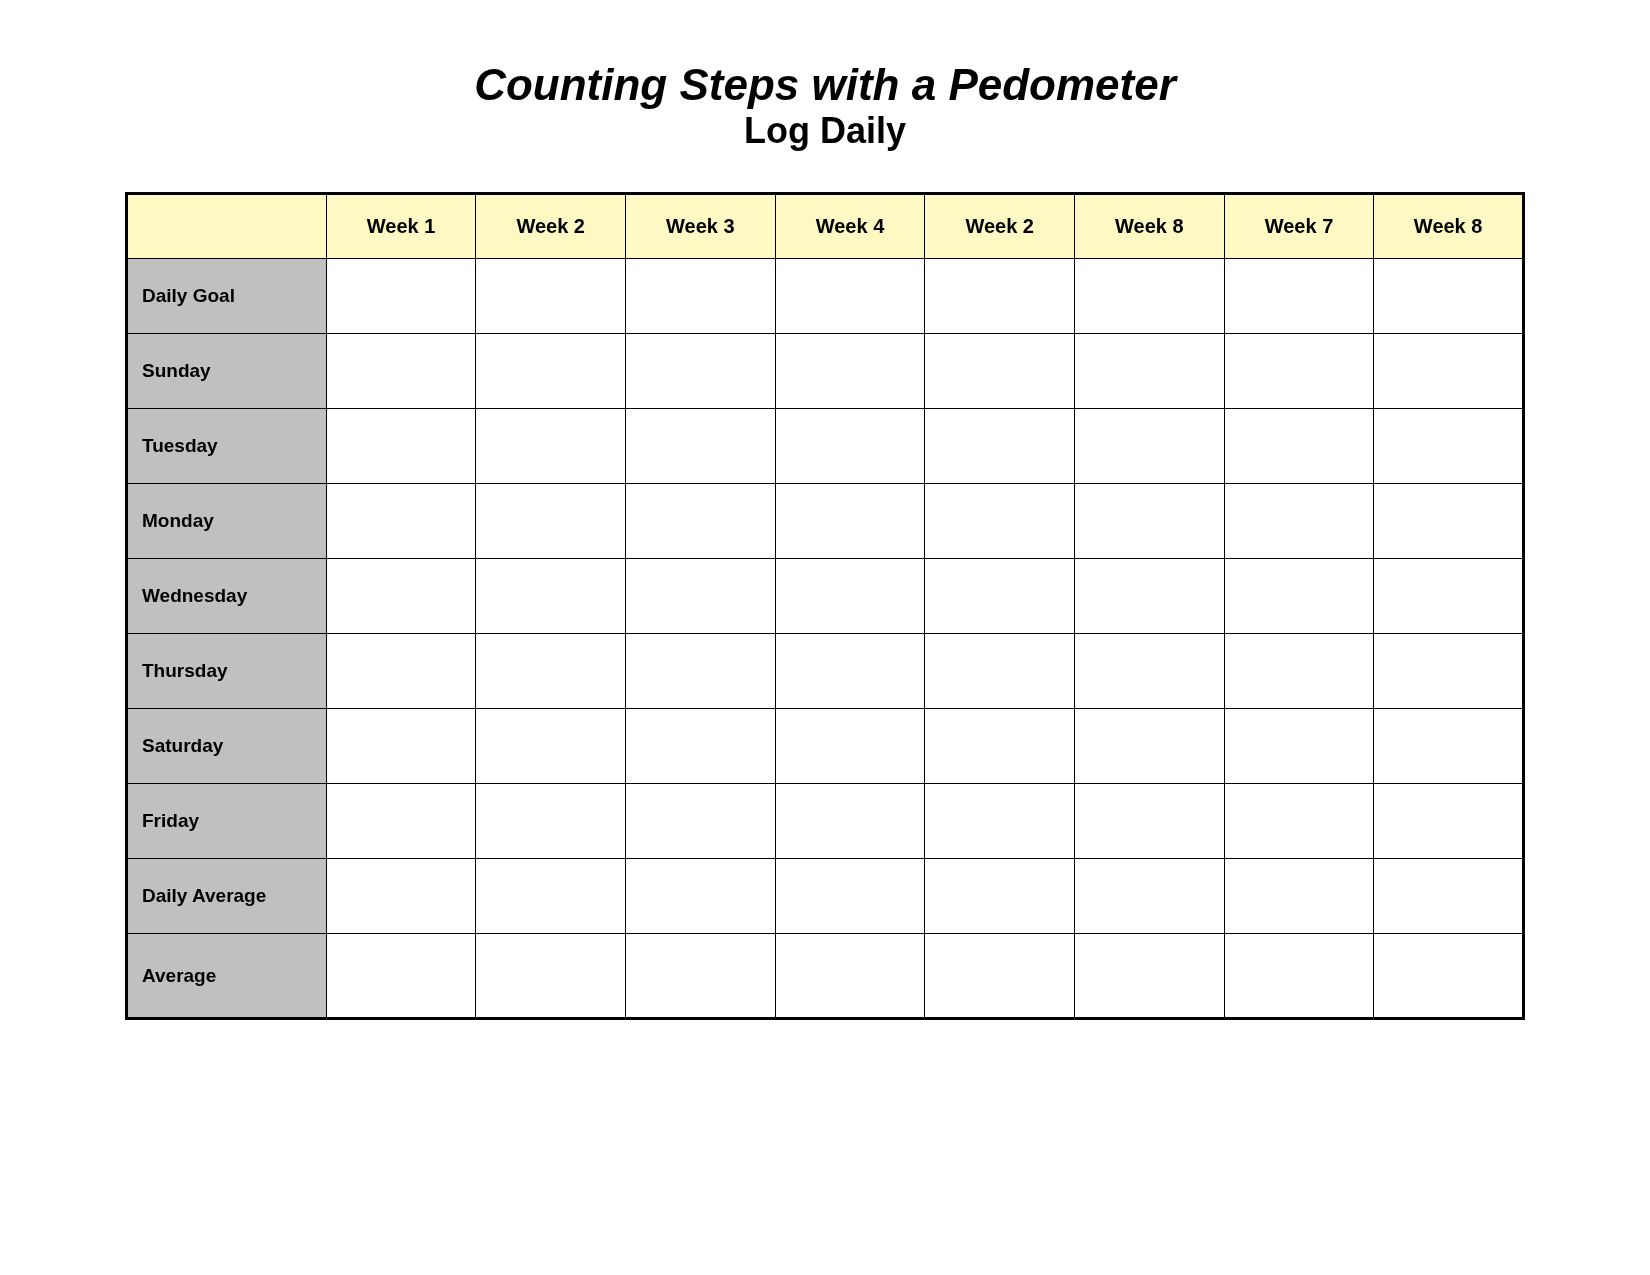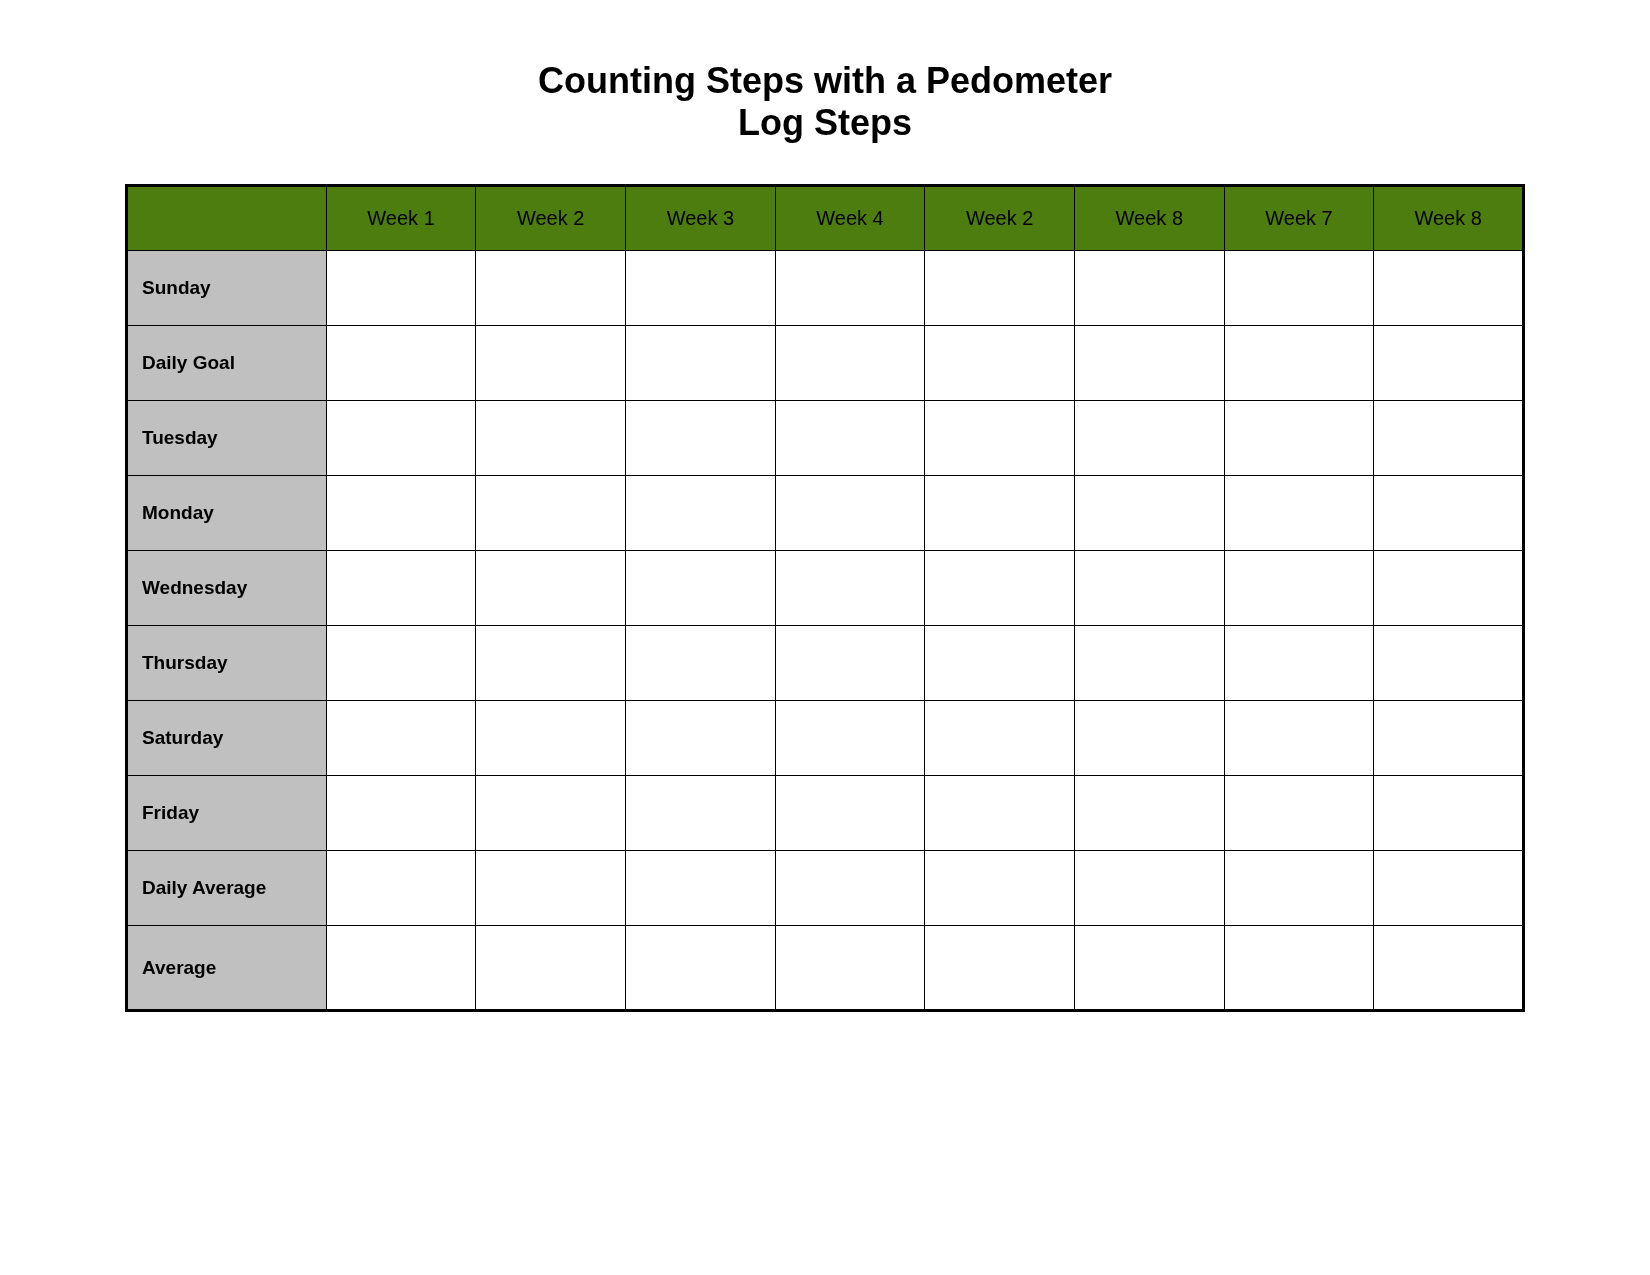--- a/index.html
+++ b/index.html
@@ -19,24 +19,25 @@
       justify-content: flex-start;
       padding: 60px 40px;
     }
 
     .page-title {
       text-align: center;
       margin-bottom: 40px;
     }
 
     .page-title .main-title {
-      font-size: 36px;
+      font-size: 44px;
       font-weight: bold;
       font-family: Arial, sans-serif;
       color: #000;
+      font-style: italic;
     }
 
     .page-title .sub-title {
       font-size: 36px;
       font-weight: bold;
       font-family: Arial, sans-serif;
       color: #000;
     }
 
     .log-table {
@@ -46,22 +47,22 @@
     }
 
     .log-table th,
     .log-table td {
       border: 1.5px solid #000;
       padding: 0;
     }
 
     
     .header-row th {
-      background-color: #4d7c0f;
-      font-weight: normal;
+      background-color: #fef9c3;
+      font-weight: bold;
       font-size: 20px;
       text-align: center;
       height: 65px;
       vertical-align: middle;
     }
 
     .header-row th.empty-header {
       width: 200px;
     }
 
@@ -94,51 +95,51 @@
 
     .daily-average-row td {
       border-top: 1px solid #a16207;
     }
   </style>
 </head>
 <body>
 
 <div class="page-title">
   <div class="main-title">Counting Steps with a Pedometer</div>
-  <div class="sub-title">Log Steps</div>
+  <div class="sub-title">Log Daily</div>
 </div>
 
 <table class="log-table">
   <thead>
     <tr class="header-row">
       <th class="empty-header"></th>
       <th class="week-header">Week 1</th>
       <th class="week-header">Week 2</th>
       <th class="week-header">Week 3</th>
       <th class="week-header">Week 4</th>
       <th class="week-header">Week 2</th>
       <th class="week-header">Week 8</th>
       <th class="week-header">Week 7</th>
       <th class="week-header">Week 8</th>
     </tr>
   </thead>
   <tbody>
     <tr class="data-row">
+      <td class="row-label">Daily Goal</td>
+      <td class="data-cell"></td>
+      <td class="data-cell"></td>
+      <td class="data-cell"></td>
+      <td class="data-cell"></td>
+      <td class="data-cell"></td>
+      <td class="data-cell"></td>
+      <td class="data-cell"></td>
+      <td class="data-cell"></td>
+    </tr>
+    <tr class="data-row">
       <td class="row-label">Sunday</td>
-      <td class="data-cell"></td>
-      <td class="data-cell"></td>
-      <td class="data-cell"></td>
-      <td class="data-cell"></td>
-      <td class="data-cell"></td>
-      <td class="data-cell"></td>
-      <td class="data-cell"></td>
-      <td class="data-cell"></td>
-    </tr>
-    <tr class="data-row">
-      <td class="row-label">Daily Goal</td>
       <td class="data-cell"></td>
       <td class="data-cell"></td>
       <td class="data-cell"></td>
       <td class="data-cell"></td>
       <td class="data-cell"></td>
       <td class="data-cell"></td>
       <td class="data-cell"></td>
       <td class="data-cell"></td>
     </tr>
     <tr class="data-row">

